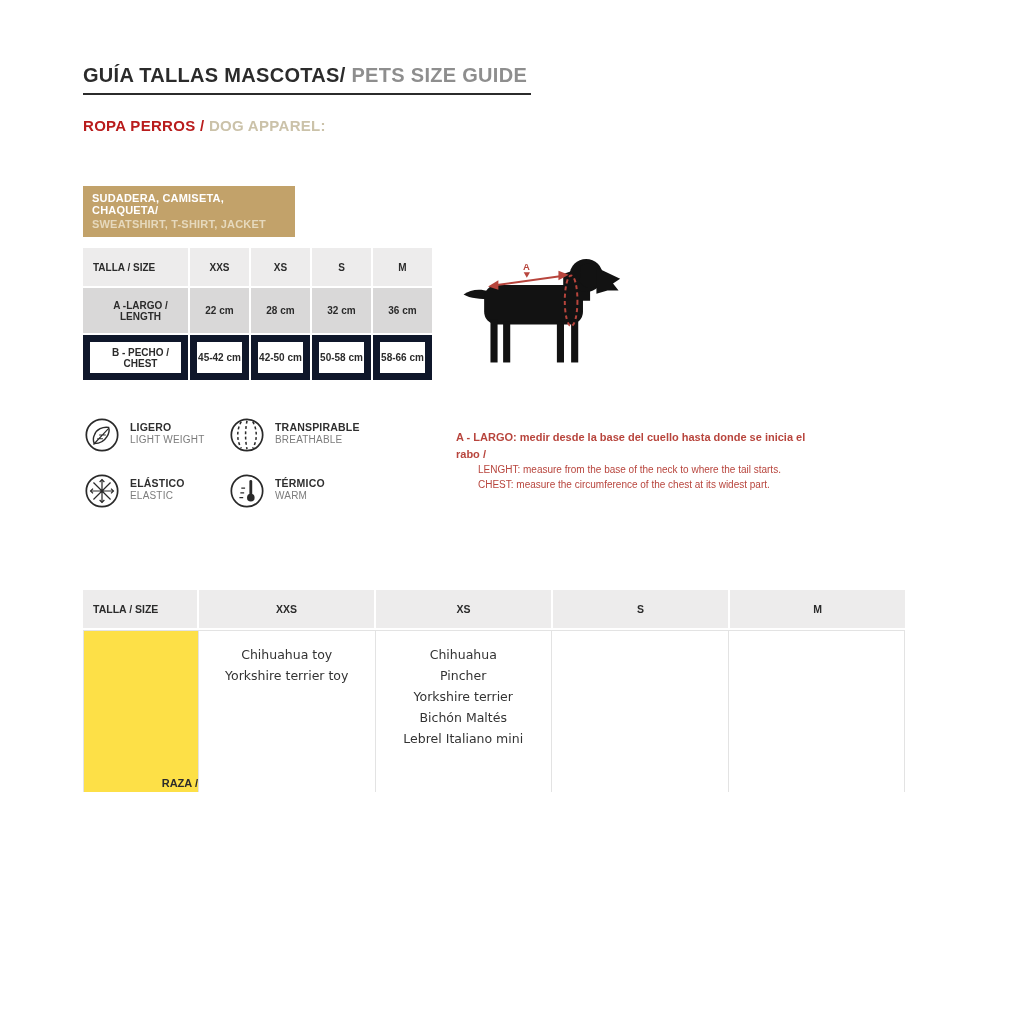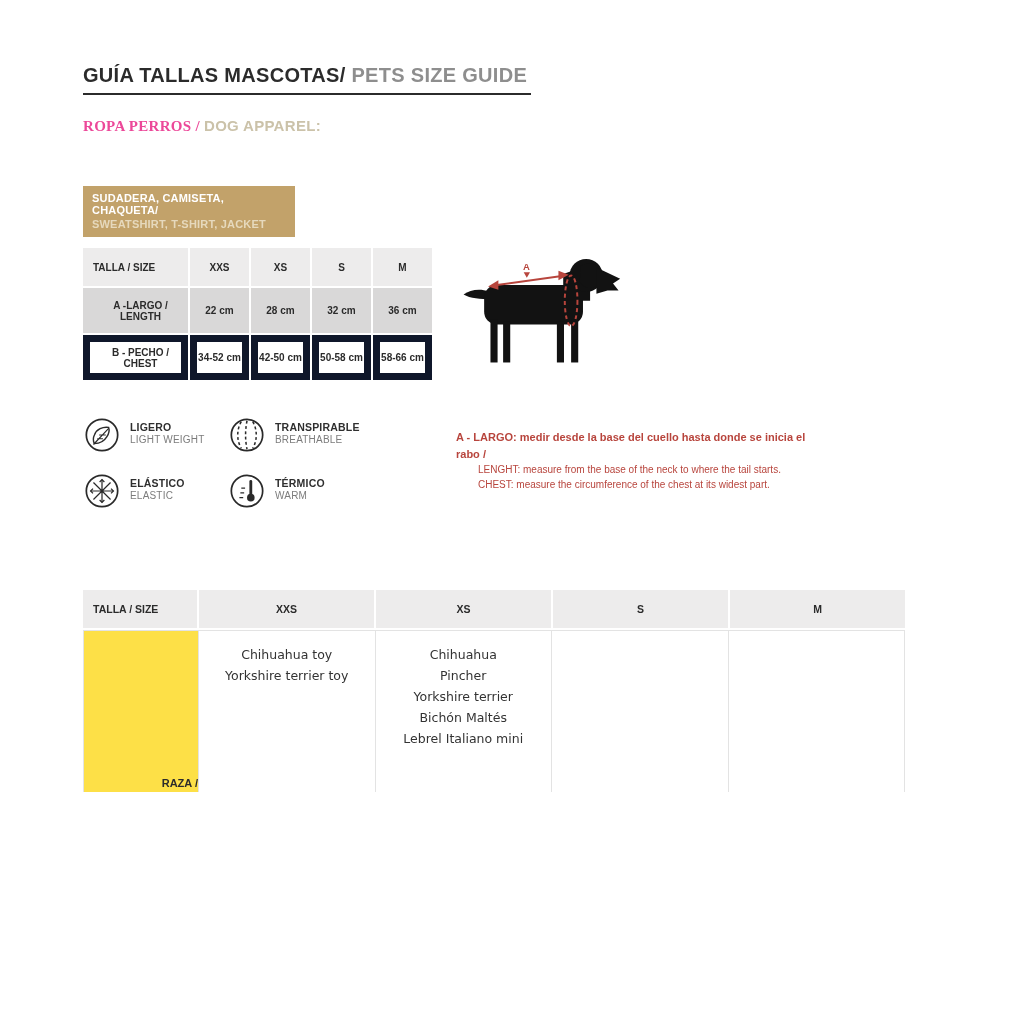--- a/index.html
+++ b/index.html
@@ -5,21 +5,21 @@
   html,body{margin:0;padding:0;background:#fff;}
   .page{position:relative;width:1024px;height:792px;background:#ffffff;overflow:hidden;
         font-family:"Liberation Sans",sans-serif;color:#2b2b2b;}
 
   
   .title{position:absolute;left:83px;top:64px;display:inline-block;
          font-size:20px;font-weight:bold;letter-spacing:.3px;
          border-bottom:2px solid #2b2b2b;padding-bottom:6px;padding-right:4px;}
   .title .en{color:#8e8e8e;}
   .subtitle{position:absolute;left:83px;top:117px;font-size:15px;font-weight:bold;letter-spacing:.3px;}
-  .subtitle .es{color:#ec4899;font-family:Liberation Serif, serif;}
+  .subtitle .es{color:#b91c1c;}
   .subtitle .en{color:#cbc2a9;}
 
   
   .cat-box{position:absolute;left:83px;top:186px;width:212px;background:#c2a26a;
            padding:6px 9px 7px 9px;box-sizing:border-box;}
   .cat-box .l1{color:#ffffff;font-size:11px;font-weight:bold;letter-spacing:.2px;}
   .cat-box .l2{color:#e6d9bd;font-size:11px;font-weight:bold;letter-spacing:.2px;margin-top:2px;}
 
   
   .size-table{position:absolute;left:83px;top:248px;width:349px;display:grid;
@@ -88,21 +88,21 @@
     <div class="cell st-h">S</div>
     <div class="cell st-h">M</div>
 
     <div class="cell st-a lbl">A -LARGO / LENGTH</div>
     <div class="cell st-a">22 cm</div>
     <div class="cell st-a">28 cm</div>
     <div class="cell st-a">32 cm</div>
     <div class="cell st-a">36 cm</div>
 
     <div class="cell st-b lbl">B - PECHO / CHEST</div>
-    <div class="cell st-b">34-52 cm</div>
+    <div class="cell st-b">45-42 cm</div>
     <div class="cell st-b">42-50 cm</div>
     <div class="cell st-b">50-58 cm</div>
     <div class="cell st-b">58-66 cm</div>
   </div>
 
   <div class="diagram">
     <svg width="170" height="119" viewBox="0 0 215 150">
       <g fill="#121212">
         <path d="M34,52 C22,48 10,50 2,56 C10,61 24,62 36,62 Z"></path>
         <rect x="28" y="44" width="125" height="50" rx="16"></rect>

